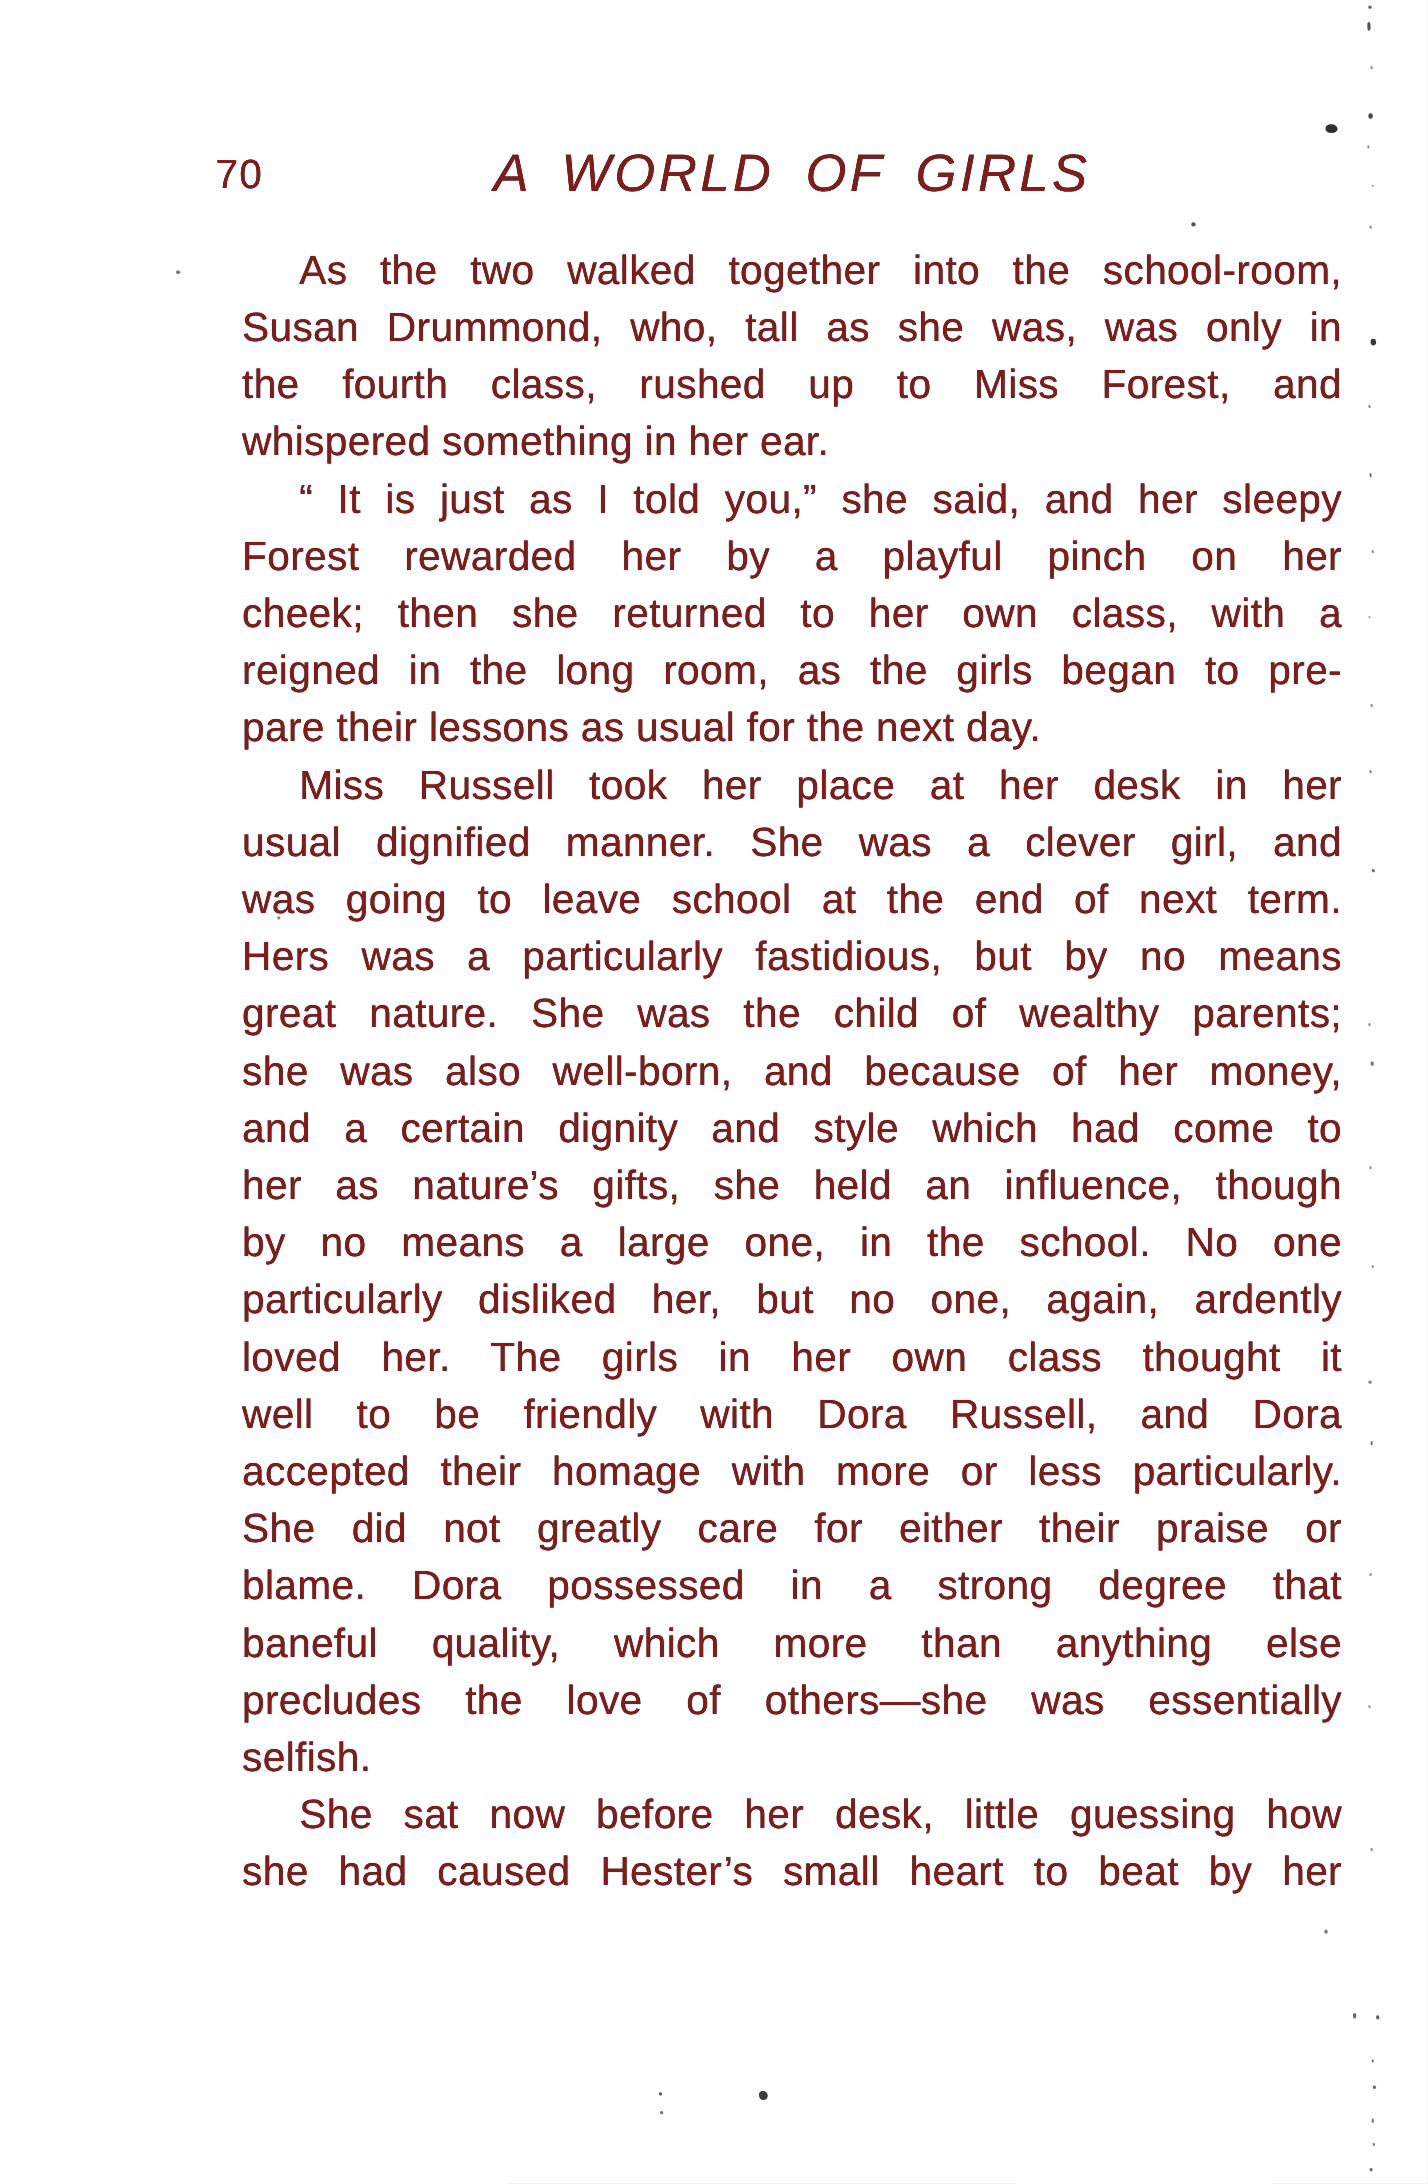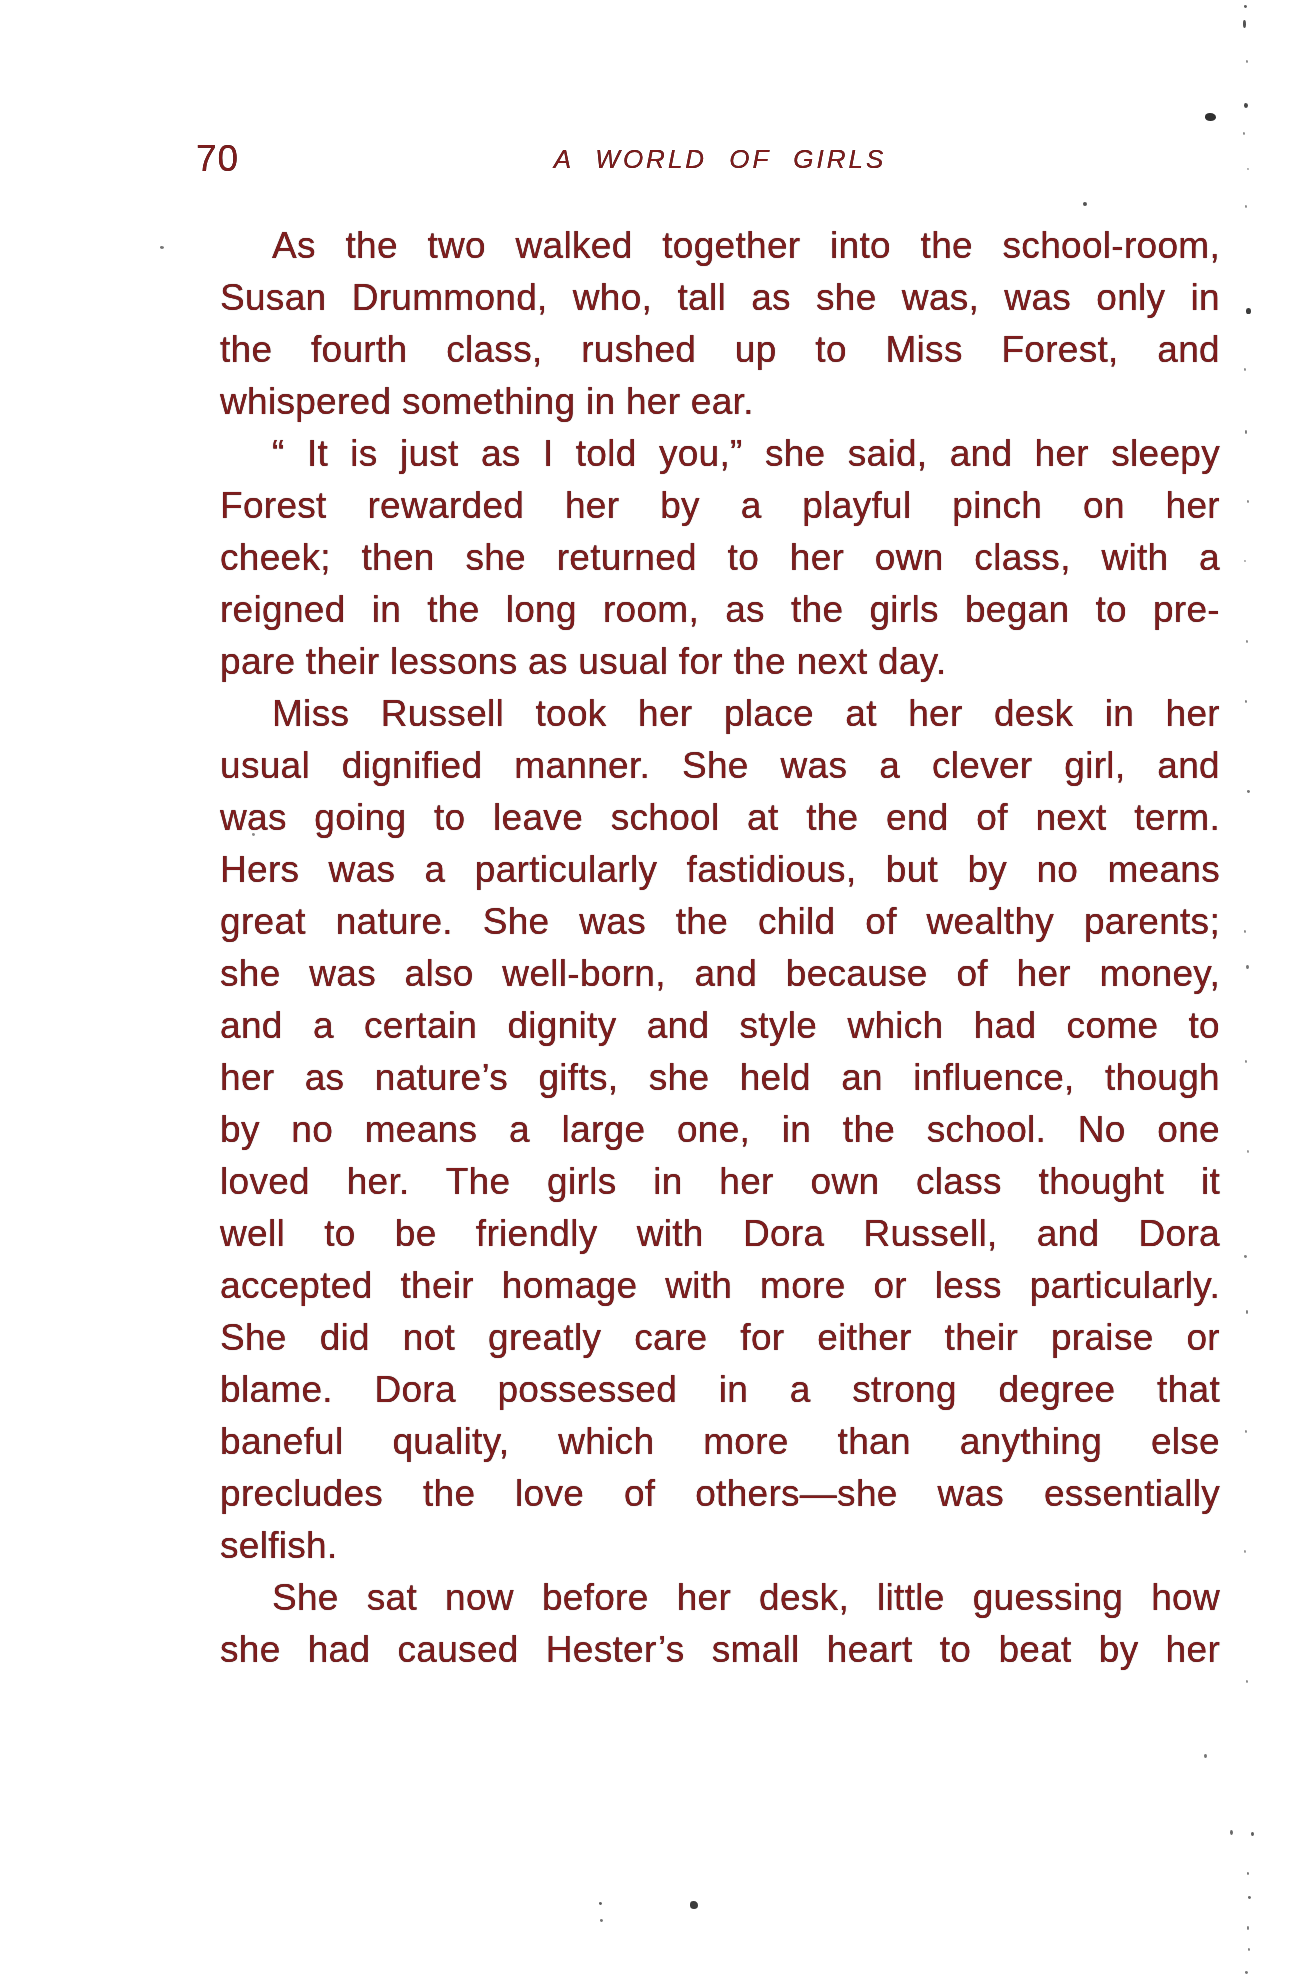--- a/index.html
+++ b/index.html
@@ -31,21 +31,21 @@
     left: -24px;
     top: 0;
     font-size: 37px;
     letter-spacing: 1px;
     text-shadow: 0 0 0.6px #000;
   }
   .running-title {
     display: block;
     text-align: center;
     font-style: italic;
-    font-size: 26px;
+    font-size: 48px;
     letter-spacing: 3px;
     word-spacing: 12px;
     text-shadow: 0 0 0.6px #000;
     white-space: nowrap;
   }
   
   .body-text {
     position: absolute;
     left: 220px;
     top: 220px;
@@ -98,20 +98,21 @@
       <div class="line nojust">pare their lessons as usual for the next day.</div>
       <div class="line just indent">Miss Russell took her place at her desk in her</div>
       <div class="line just">usual dignified manner. She was a clever girl, and</div>
       <div class="line just">was going to leave school at the end of next term.</div>
       <div class="line just">Hers was a particularly fastidious, but by no means</div>
       <div class="line just">great nature. She was the child of wealthy parents;</div>
       <div class="line just">she was also well-born, and because of her money,</div>
       <div class="line just">and a certain dignity and style which had come to</div>
       <div class="line just">her as nature’s gifts, she held an influence, though</div>
       <div class="line just">by no means a large one, in the school. No one</div>
+      <div class="line just">particularly disliked her, but no one, again, ardently</div>
       <div class="line just">loved her. The girls in her own class thought it</div>
       <div class="line just">well to be friendly with Dora Russell, and Dora</div>
       <div class="line just">accepted their homage with more or less particularly.</div>
       <div class="line just">She did not greatly care for either their praise or</div>
       <div class="line just">blame. Dora possessed in a strong degree that</div>
       <div class="line just">baneful quality, which more than anything else</div>
       <div class="line just">precludes the love of others—she was essentially</div>
       <div class="line nojust">selfish.</div>
       <div class="line just indent">She sat now before her desk, little guessing how</div>
       <div class="line just">she had caused Hester’s small heart to beat by her</div>

